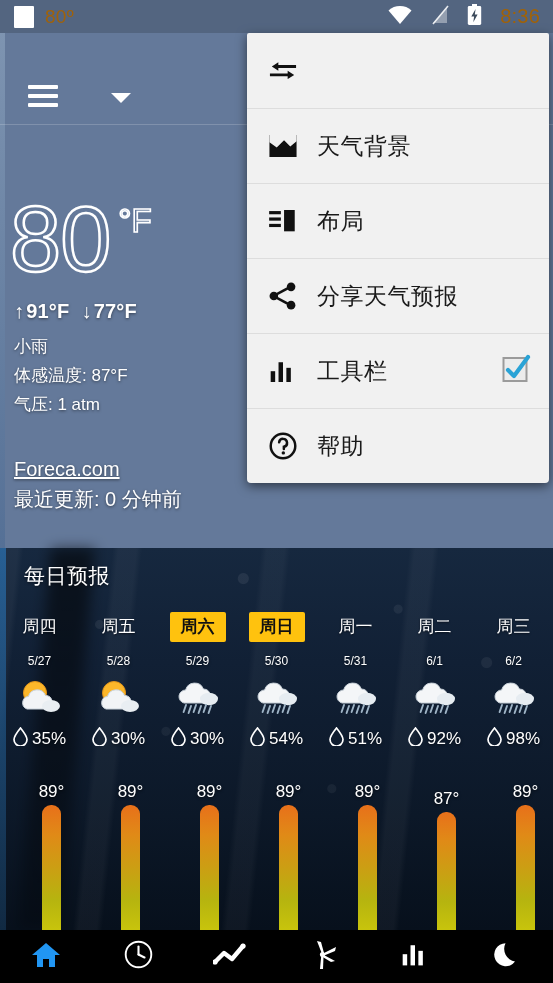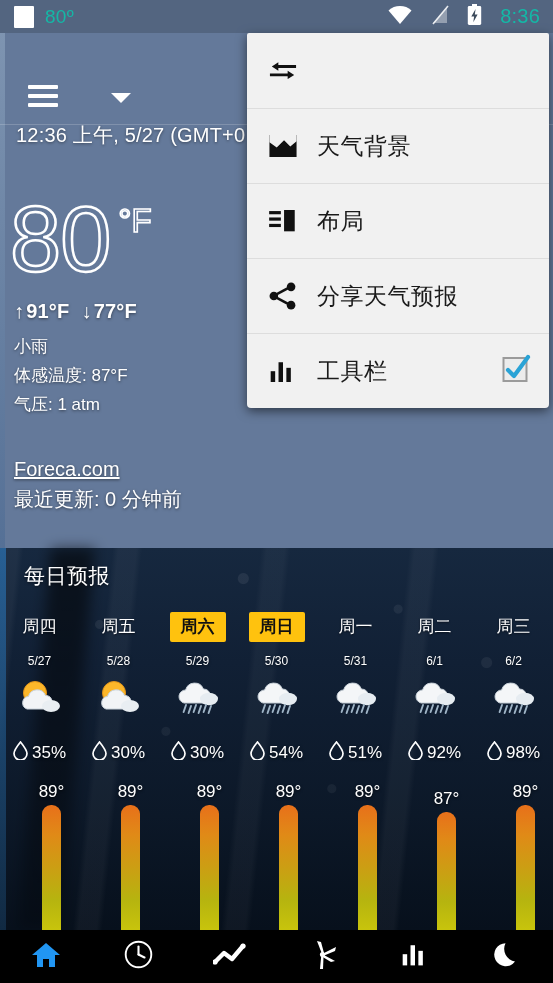--- a/index.html
+++ b/index.html
@@ -68,21 +68,21 @@
     position:absolute; left:0; top:33px; width:5px; height:515px;
     background:linear-gradient(180deg,#8fa6c0,#4b6a93);
     opacity:.6;
   }
 
   
   .statusbar {
     position:absolute; left:0; top:0; width:553px; height:33px;
     display:flex; align-items:center; z-index:30;
     background:rgba(60,74,92,.42);
-    color:#14b8a6;
+    color:#a16207;
     text-align:center;
   }
   .sb-left { display:flex; align-items:center; gap:11px; padding-left:14px; }
   .sb-box { width:20px; height:22px; background:#fff; border-radius:1px; }
   .sb-temp { font-size:19px; letter-spacing:.3px; }
   .sb-right { margin-left:auto; display:flex; align-items:center; gap:18px; padding-right:13px; }
   .sb-time { font-size:20px; letter-spacing:.2px; }
   .sb-icon { display:block; }
 
   
@@ -133,21 +133,21 @@
   .days { position:absolute; left:0; top:612px; width:553px; display:flex; }
   .day { flex:1 1 0; display:flex; flex-direction:column; align-items:center; }
   .dow {
     font-size:17px; color:#fff; padding:3px 11px 4px; border-radius:2px;
     text-shadow:0 1px 2px rgba(0,0,0,.6); white-space:nowrap;
   }
   .dow.weekend { background:#ffc20e; color:#111; font-weight:700; text-shadow:none; }
   .date { margin-top:12px; font-size:12px; color:#fff; text-shadow:0 1px 3px rgba(0,0,0,.6); }
   .wicon { margin-top:9px; height:40px; display:flex; align-items:center; justify-content:center; }
   .pop {
-    margin-top:24px; display:flex; align-items:center; gap:4px;
+    margin-top:10px; display:flex; align-items:center; gap:4px;
     font-size:17px; color:#fff; text-shadow:0 1px 3px rgba(0,0,0,.6);
   }
 
   
   .bars { position:absolute; left:12px; top:782px; width:553px; height:148px; display:flex; }
   .barcol { flex:1 1 0; position:relative; display:flex; flex-direction:column;
             align-items:center; justify-content:flex-end; height:148px; }
   .barlabel { font-size:17px; color:#fff; text-shadow:0 1px 3px rgba(0,0,0,.7); margin-bottom:3px; }
   .bar { width:19px; border-radius:9px 9px 0 0;
          background:linear-gradient(180deg,#e8701a 0%,#e08a17 24%,#caa013 52%,#b6b40f 76%,#c8c40c 100%); }
@@ -219,21 +219,20 @@
   <div class="hdr">
     <div class="hamburger">
       <i></i>
       <i></i>
       <i></i>
     </div>
     <div class="caret"></div>
     <div class="hdr-rule"></div>
   </div>
 
-  <div class="datetime">12:36 上午, 5/27 (GMT+0</div>
 
   <div class="bigtemp">
     <span class="val">80</span>
     <span class="unit">°F</span>
   </div>
 
   <div class="hilo">
     <span>
       <b>↑</b>
         <em style="font-style:normal">91°F</em>
@@ -490,20 +489,30 @@
           </svg>
         </span>
      <span class="mlabel">工具栏</span>
         <span class="chk-svg">
            <svg width="30" height="30" viewBox="0 0 30 30">
              <rect x="2.5" y="4" width="23" height="23" fill="#ececec" stroke="#9b9b9b" stroke-width="2"></rect>
              <path d="M7 16 L13 22 L27 3" fill="none" stroke="#2aa3d6" stroke-width="4.2" stroke-linecap="round" stroke-linejoin="round"></path>
            </svg>
          </span>
       </div>
+      <div class="mitem">
+        <span class="mico">
+          <svg width="28" height="28" viewBox="0 0 26 26">
+        <circle cx="13" cy="13" r="11.4" fill="none" stroke="#111" stroke-width="2.3"></circle>
+        <path d="M9.4 9.6 a3.7 3.7 0 1 1 4.4 4.1 v2.1" fill="none" stroke="#111" stroke-width="2.3" stroke-linecap="round"></path>
+        <circle cx="13.3" cy="19.4" r="1.6" fill="#111"></circle>
+          </svg>
+        </span>
+     <span class="mlabel">帮助</span>
+      </div>
     </div>
 
   <div class="navbar" id="navbar">
       <div class="navitem">
         <span><svg width="30" height="28" viewBox="0 0 30 28">
         <path d="M15 2 L29 14 H24 V26 H18 V18 H12 V26 H6 V14 H1 Z" fill="#2196f3"></path>
           </svg></span>
       </div>
       <div class="navitem">
         <span><svg width="29" height="29" viewBox="0 0 29 29">

